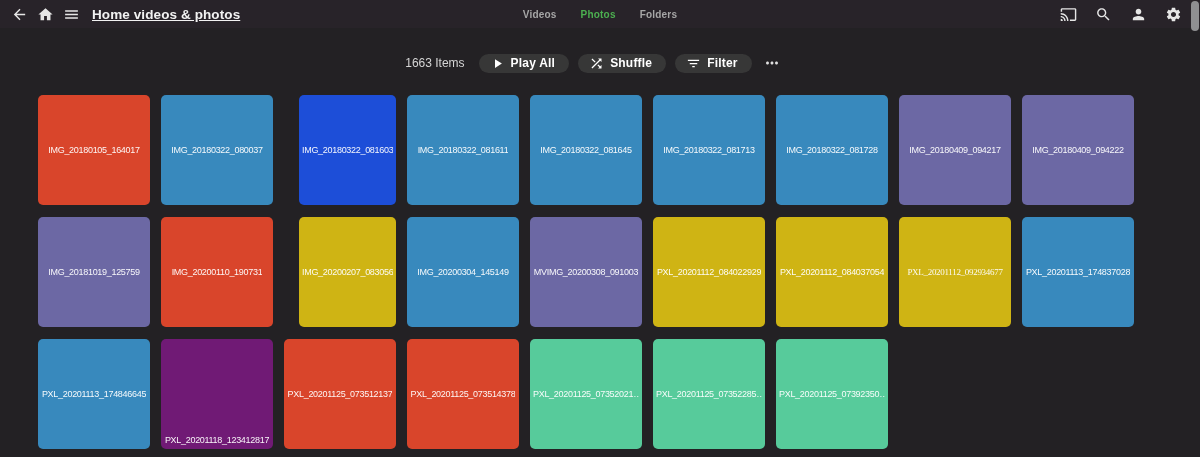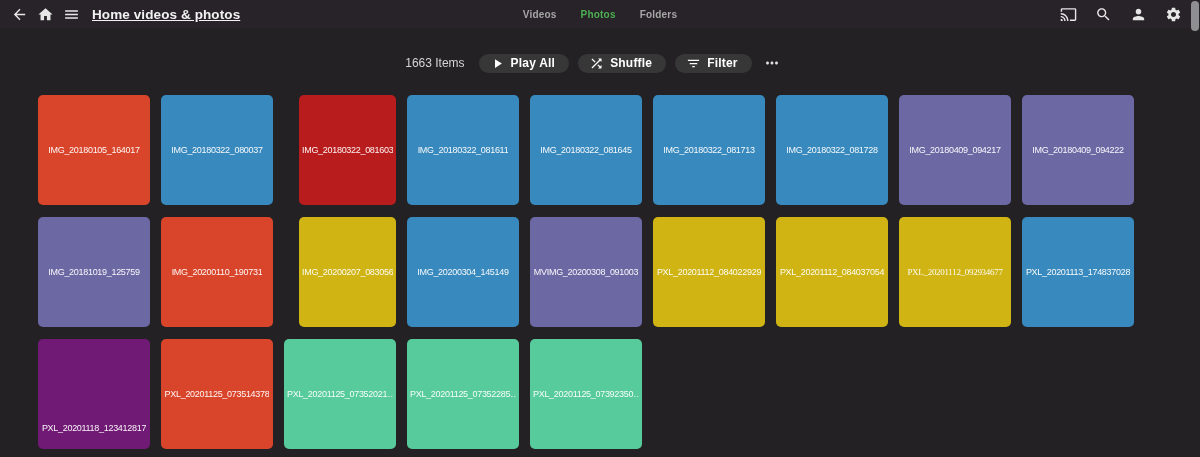--- a/index.html
+++ b/index.html
@@ -54,21 +54,21 @@
   }
   .more-btn svg { width:18px; height:18px; fill:currentColor; }
   
   .grid {
     position:absolute; left:38px; top:95px;
     display:grid; grid-template-columns:repeat(9,112px);
     grid-auto-rows:110px; column-gap:11px; row-gap:12px;
   }
   .tile {
     border-radius:5px; display:flex; align-items:center; justify-content:center;
-    padding:16px 3px; cursor:pointer; overflow:hidden;
+    padding:4px 3px; cursor:pointer; overflow:hidden;
   }
   .tile-label {
     font-size:9px; letter-spacing:-0.3px; color:rgba(255,255,255,.95);
     white-space:nowrap; overflow:hidden; text-overflow:clip; max-width:106px;
   }
 </style>
 </head>
 <body>
 
 <div class="app" style="background: rgb(35, 33, 36);">
@@ -172,21 +172,21 @@
     </button>
   </div>
 
   <main class="grid">
       <div class="tile" style="background: rgb(217, 69, 43);">
     <span class="tile-label">IMG_20180105_164017</span>
   </div>
       <div class="tile" style="background: rgb(56, 137, 189);">
     <span class="tile-label">IMG_20180322_080037</span>
   </div>
-      <div class="tile" style="background: #b91c1c; margin-left: 15px;">
+      <div class="tile" style="background: #1d4ed8; margin-left: 15px;">
     <span class="tile-label">IMG_20180322_081603</span>
   </div>
       <div class="tile" style="background: rgb(56, 137, 189);">
     <span class="tile-label">IMG_20180322_081611</span>
   </div>
       <div class="tile" style="background: rgb(56, 137, 189);">
     <span class="tile-label">IMG_20180322_081645</span>
   </div>
       <div class="tile" style="background: rgb(56, 137, 189);">
     <span class="tile-label">IMG_20180322_081713</span>
@@ -220,24 +220,30 @@
   </div>
       <div class="tile" style="background: rgb(207, 180, 20);">
     <span class="tile-label">PXL_20201112_084037054</span>
   </div>
       <div class="tile" style="background: rgb(207, 180, 20); font-family: Liberation Serif, serif;">
     <span class="tile-label">PXL_20201112_092934677</span>
   </div>
       <div class="tile" style="background: rgb(56, 137, 189);">
     <span class="tile-label">PXL_20201113_174837028</span>
   </div>
+      <div class="tile" style="background: rgb(56, 137, 189);">
+    <span class="tile-label">PXL_20201113_174846645</span>
+  </div>
       <div class="tile" style="background: #701a75; align-items: flex-end;">
     <span class="tile-label">PXL_20201118_123412817</span>
   </div>
       <div class="tile" style="background: rgb(217, 69, 43);">
+    <span class="tile-label">PXL_20201125_073512137</span>
+  </div>
+      <div class="tile" style="background: rgb(217, 69, 43);">
     <span class="tile-label">PXL_20201125_073514378</span>
   </div>
       <div class="tile" style="background: rgb(87, 203, 155);">
     <span class="tile-label">PXL_20201125_07352021…</span>
   </div>
       <div class="tile" style="background: rgb(87, 203, 155);">
     <span class="tile-label">PXL_20201125_07352285…</span>
   </div>
       <div class="tile" style="background: rgb(87, 203, 155);">
     <span class="tile-label">PXL_20201125_07392350…</span>

